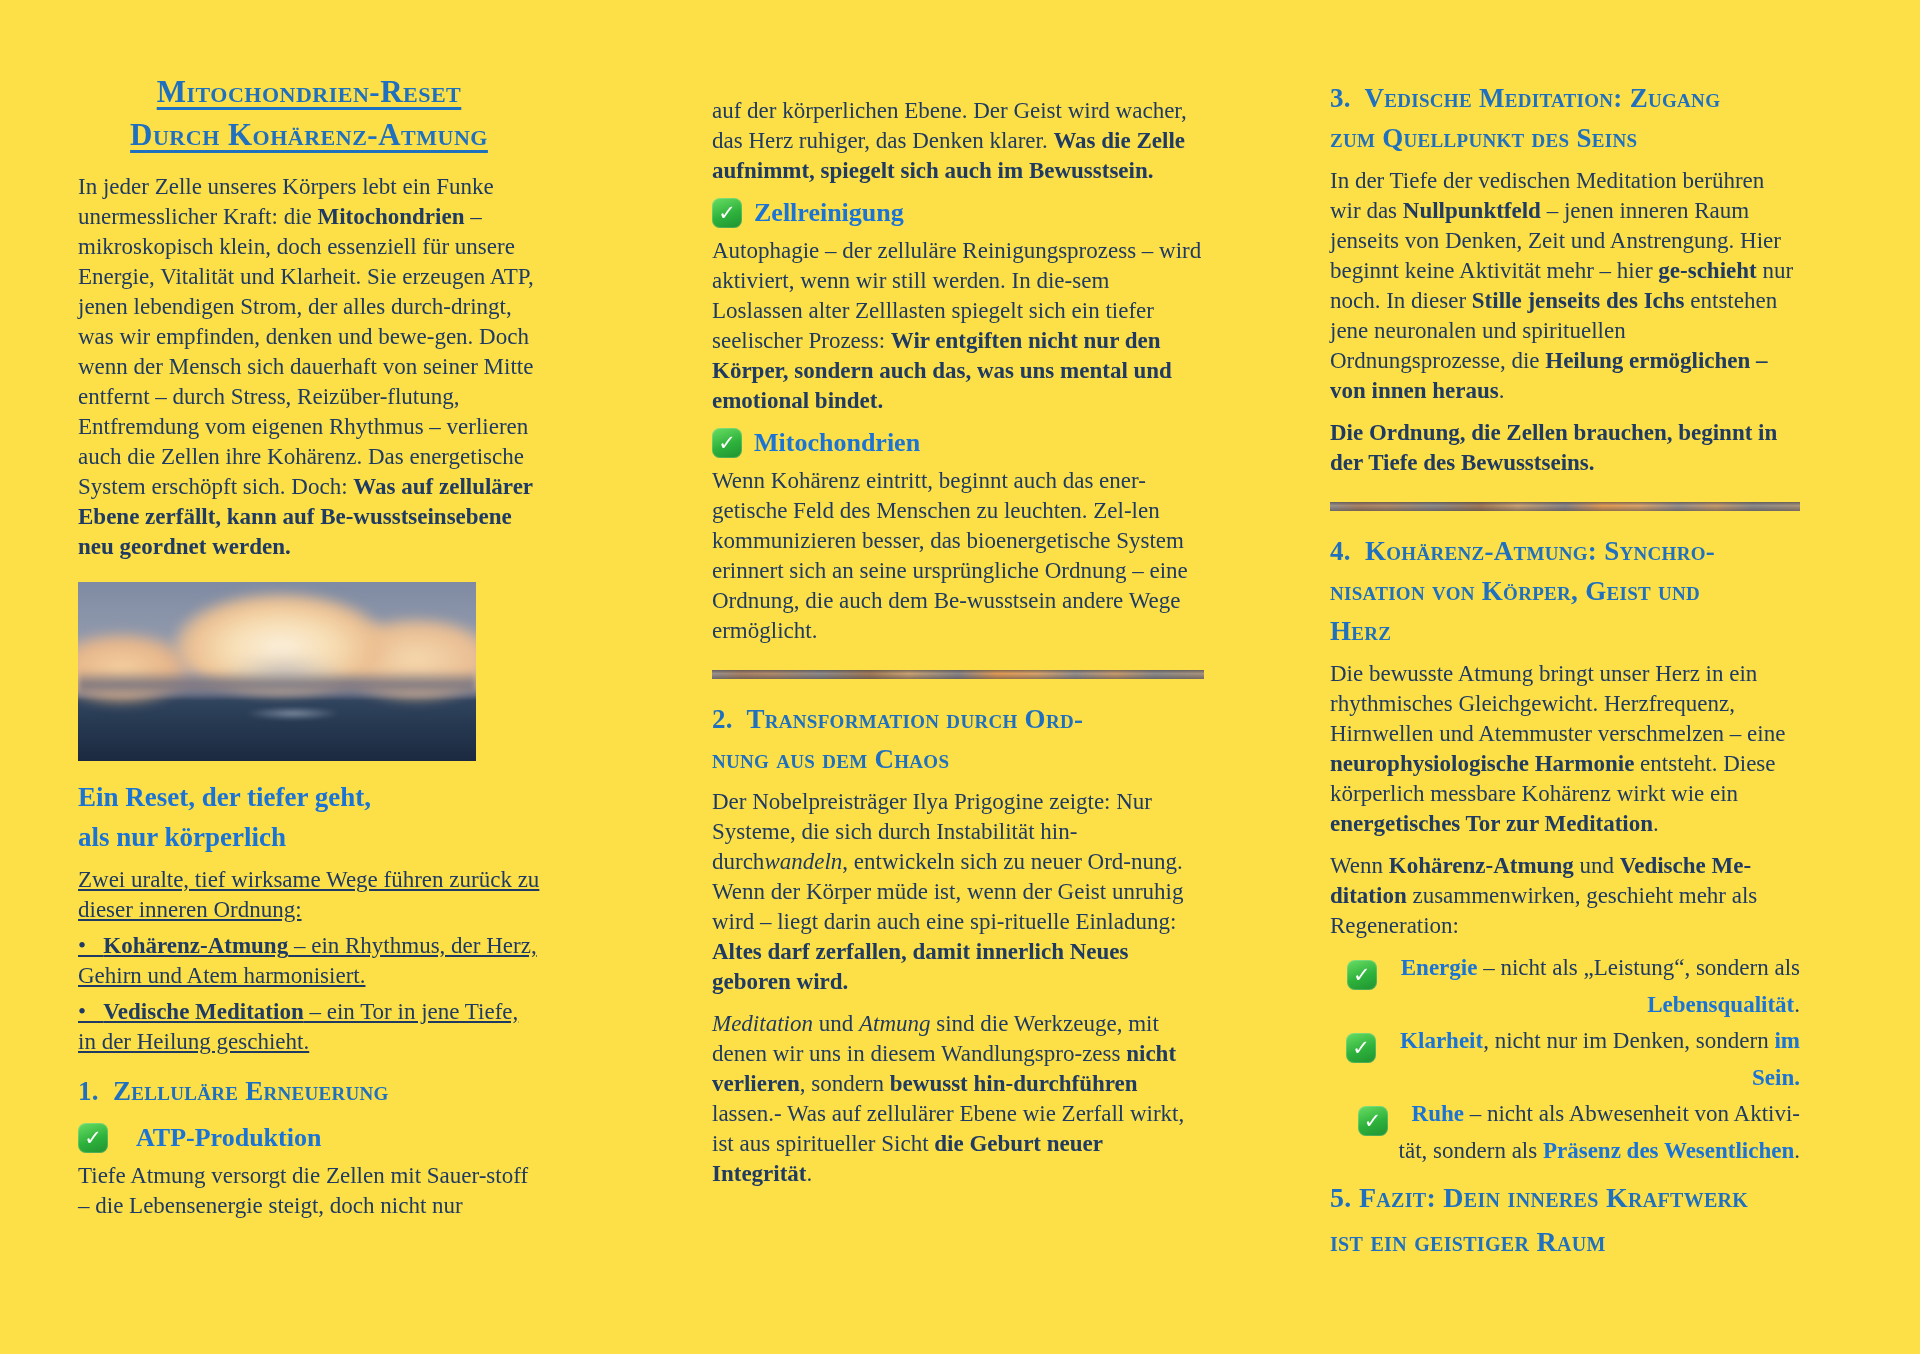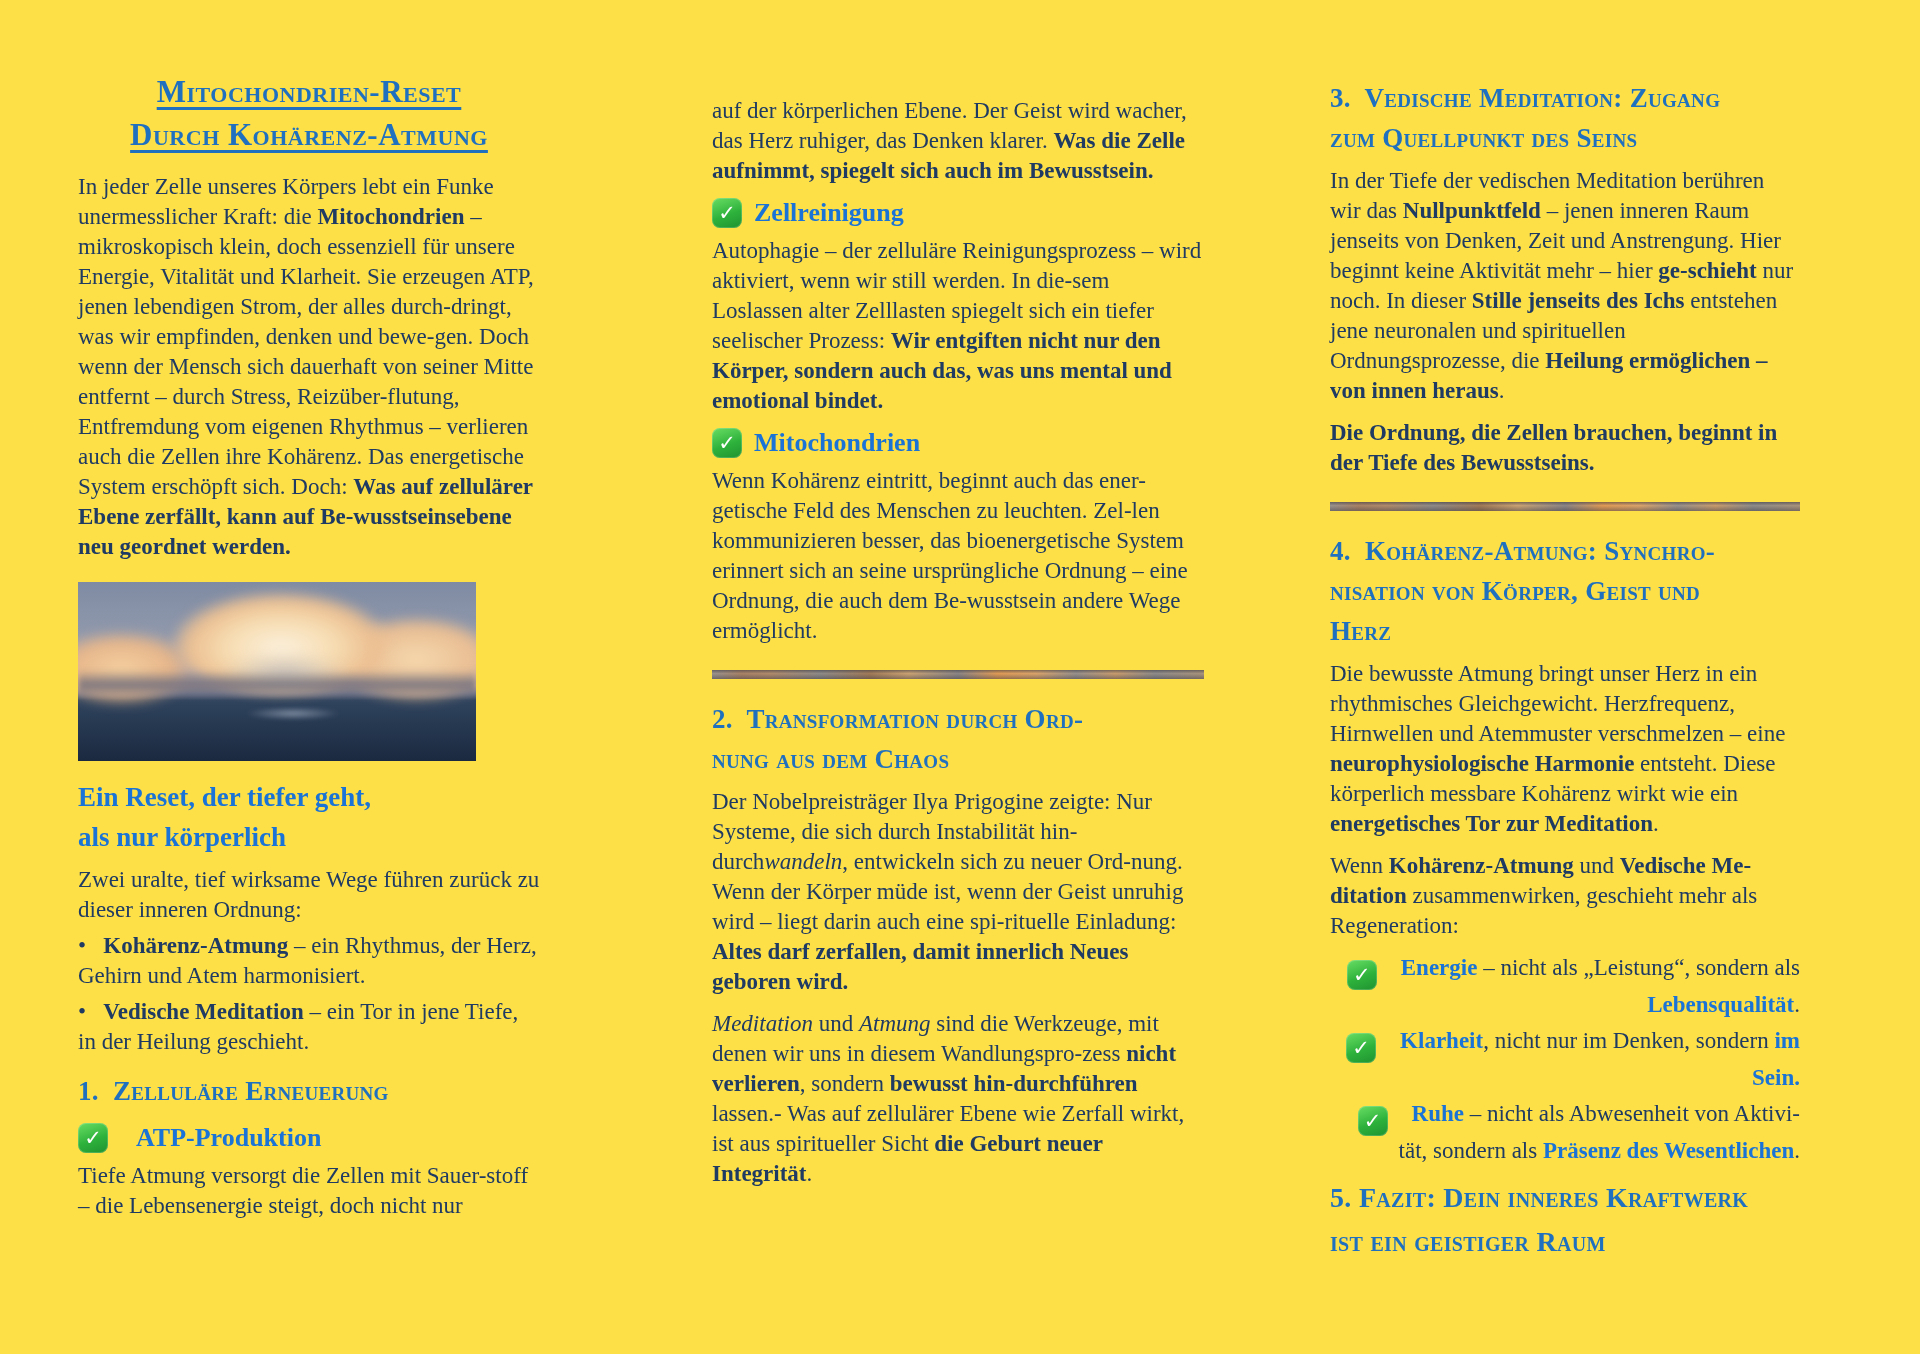--- a/index.html
+++ b/index.html
@@ -77,21 +77,21 @@
     background-image:
       linear-gradient(180deg,rgba(55,55,66,.55) 0%,rgba(255,255,255,0) 40%,rgba(55,55,66,.45) 100%),
       linear-gradient(90deg,
         #98928e 0%,#a98266 6%,#b08a6b 12%,#8e8a88 22%,#a17a58 32%,
         #caa273 40%,#8b8586 50%,#e09a55 58%,#d9a36b 66%,#97908c 74%,
         #c89b6d 82%,#8e8b8a 90%,#a9937b 100%);
   }
 
   .mt-mid-top{margin-top:96px;}
   .mt-right-top{margin-top:78px;}
-  .mb-tight{margin-bottom:6px;}
+  .mb-tight{margin-bottom:6px;text-decoration:underline;}
   .fazit{font-size:28px;line-height:44px;margin-top:10px;}
 </style>
 </head>
 <body>
 
 <div class="page">
 
   <section class="col col-left">
     <h1 class="doc-title sc">
         <span class="ln">Mitochondrien-Reset</span>

